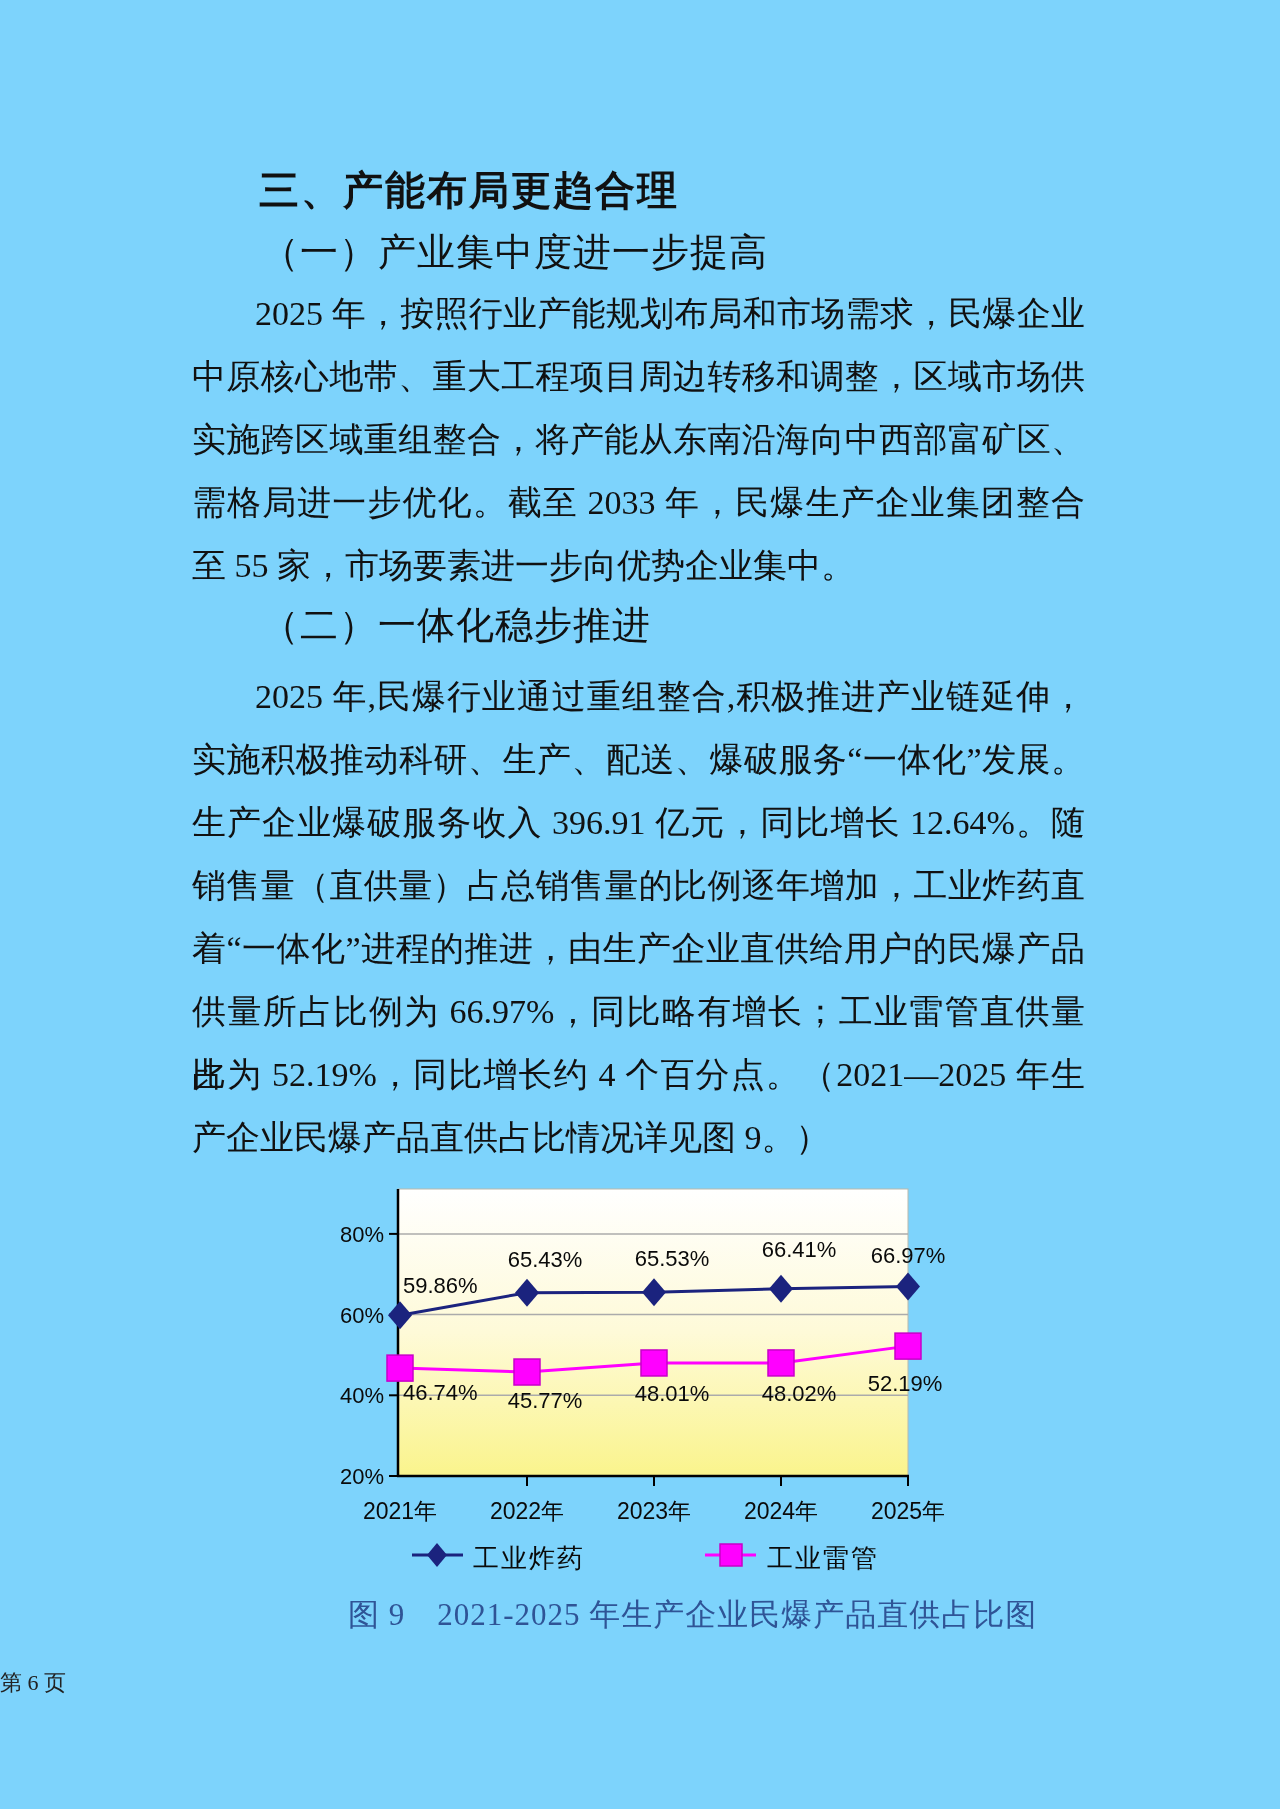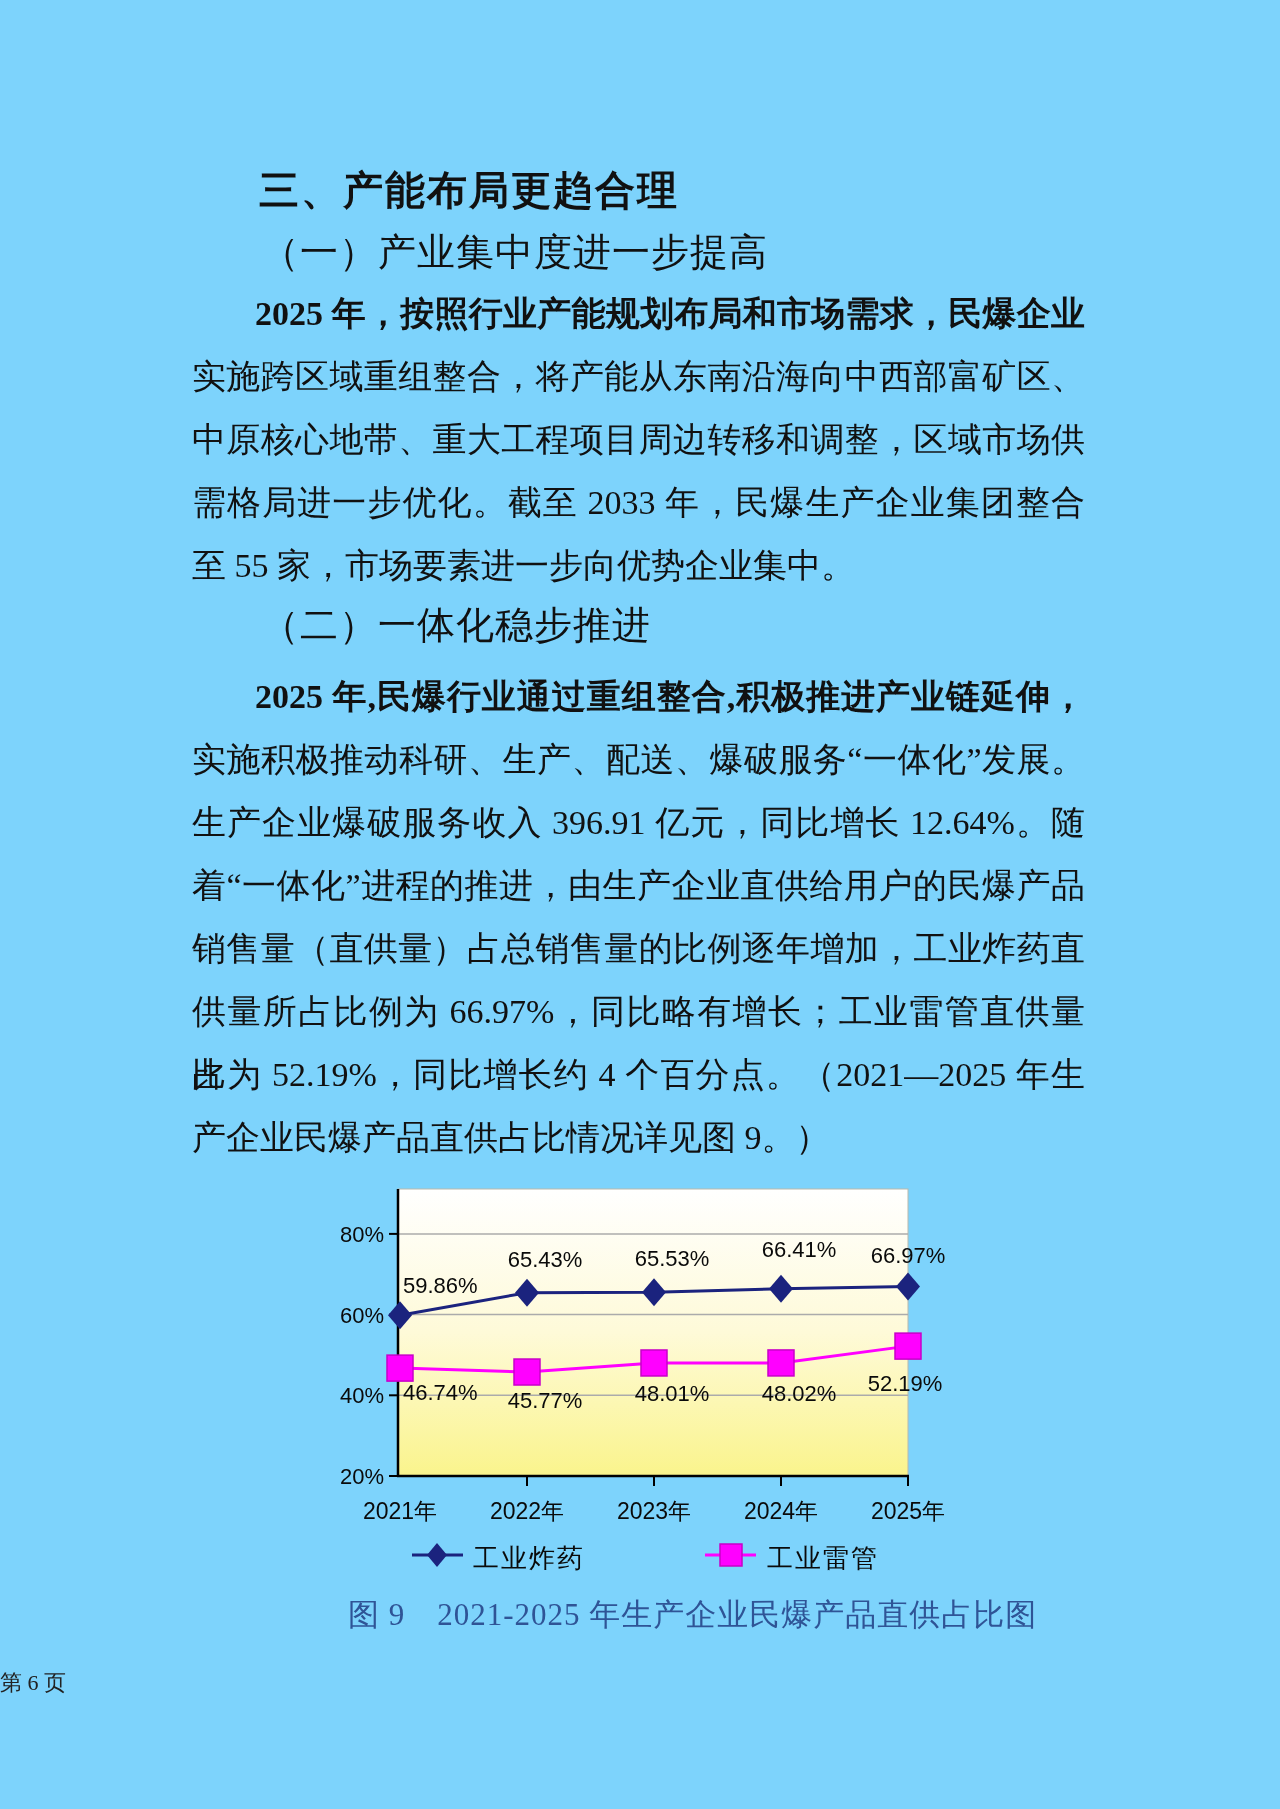--- a/index.html
+++ b/index.html
@@ -9,54 +9,54 @@
       font-weight:700;font-size:40px;line-height:48px;letter-spacing:2px;}
   .h2{position:absolute;left:261px;font-family:"Liberation Serif",serif;
       font-weight:400;font-size:38px;line-height:46px;letter-spacing:1px;}
   .h2a{top:229px;}
   .h2b{top:602px;}
   .para{position:absolute;left:192px;width:893px;}
   .p1{top:282px;}
   .p2{top:665px;}
   .line{height:63px;line-height:63px;font-size:34px;white-space:normal;}
   .just{text-align:justify;text-align-last:justify;}
-  .ind{padding-left:63px;font-weight:bold;}
+  .ind{padding-left:63px;}
   .caption{position:absolute;left:348px;top:1594px;font-size:31px;font-weight:400;
            color:#2F5496;letter-spacing:1px;}
   .footer{position:absolute;left:0;top:1668px;width:1254px;text-align:left;
           font-size:22px;color:#222;}
   #chart{position:absolute;left:280px;top:1150px;width:720px;height:440px;}
   #chart text{font-family:"Liberation Sans",sans-serif;fill:#0a0a0a;}
   #chart text.leg{font-family:"Liberation Serif",serif;letter-spacing:2px;}
 </style>
 </head>
 <body>
 
 <div class="page">
 
   <div class="h1">三、产能布局更趋合理</div>
 
   <div class="h2 h2a">（一）产业集中度进一步提高</div>
 
   <div class="para p1">
     <div class="line just ind">2025 年，按照行业产能规划布局和市场需求，民爆企业</div>
+    <div class="line just">中原核心地带、重大工程项目周边转移和调整，区域市场供</div>
     <div class="line just">实施跨区域重组整合，将产能从东南沿海向中西部富矿区、</div>
-    <div class="line just">中原核心地带、重大工程项目周边转移和调整，区域市场供</div>
     <div class="line just">需格局进一步优化。截至 2033 年，民爆生产企业集团整合</div>
     <div class="line">至 55 家，市场要素进一步向优势企业集中。</div>
   </div>
 
   <div class="h2 h2b">（二）一体化稳步推进</div>
 
   <div class="para p2">
     <div class="line just ind">2025 年,民爆行业通过重组整合,积极推进产业链延伸，</div>
     <div class="line just">实施积极推动科研、生产、配送、爆破服务“一体化”发展。</div>
     <div class="line just">生产企业爆破服务收入 396.91 亿元，同比增长 12.64%。随</div>
+    <div class="line just">销售量（直供量）占总销售量的比例逐年增加，工业炸药直</div>
     <div class="line just">着“一体化”进程的推进，由生产企业直供给用户的民爆产品</div>
-    <div class="line just">销售量（直供量）占总销售量的比例逐年增加，工业炸药直</div>
     <div class="line just">供量所占比例为 66.97%，同比略有增长；工业雷管直供量占</div>
     <div class="line just">比为 52.19%，同比增长约 4 个百分点。（2021—2025 年生</div>
     <div class="line">产企业民爆产品直供占比情况详见图 9。）</div>
   </div>
 
   <svg id="chart" viewBox="280 1150 720 440" xmlns="http://www.w3.org/2000/svg">
       <defs>
         <linearGradient id="bgGrad" x1="0" y1="0" x2="0" y2="1">
           <stop offset="0" stop-color="#FFFFFF"></stop>
           <stop offset="0.5" stop-color="#FEFAD8"></stop>

